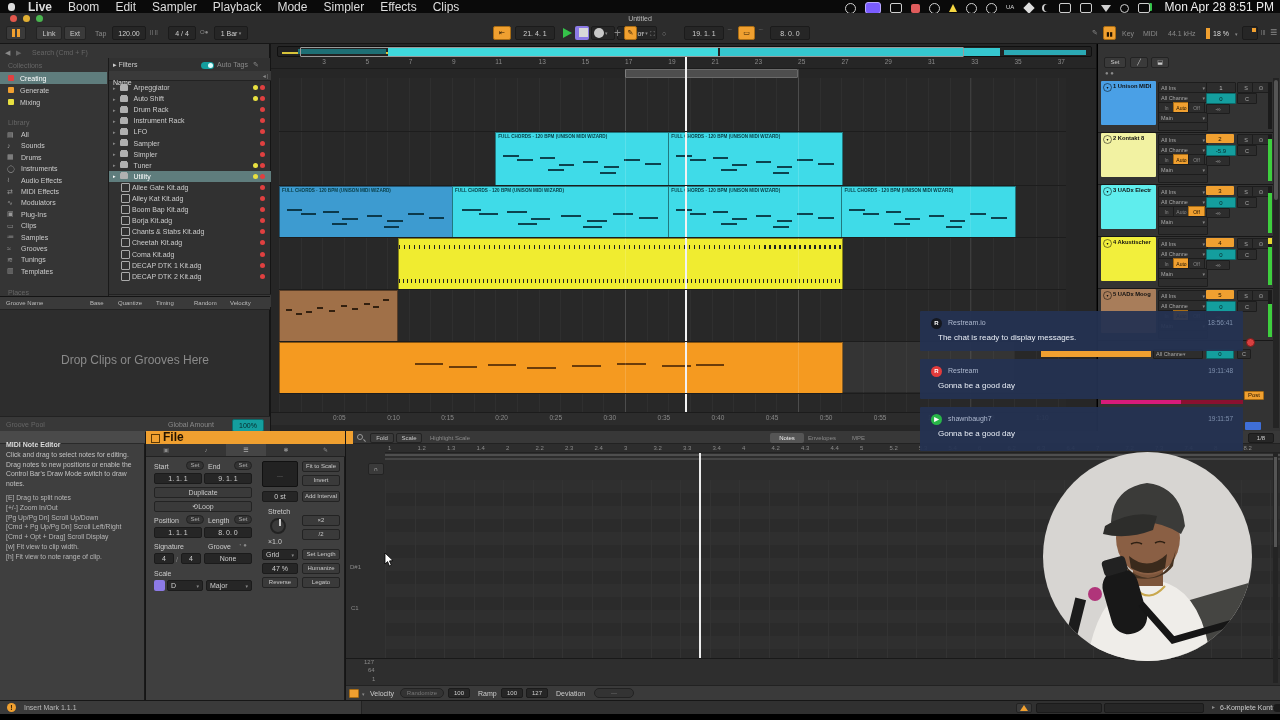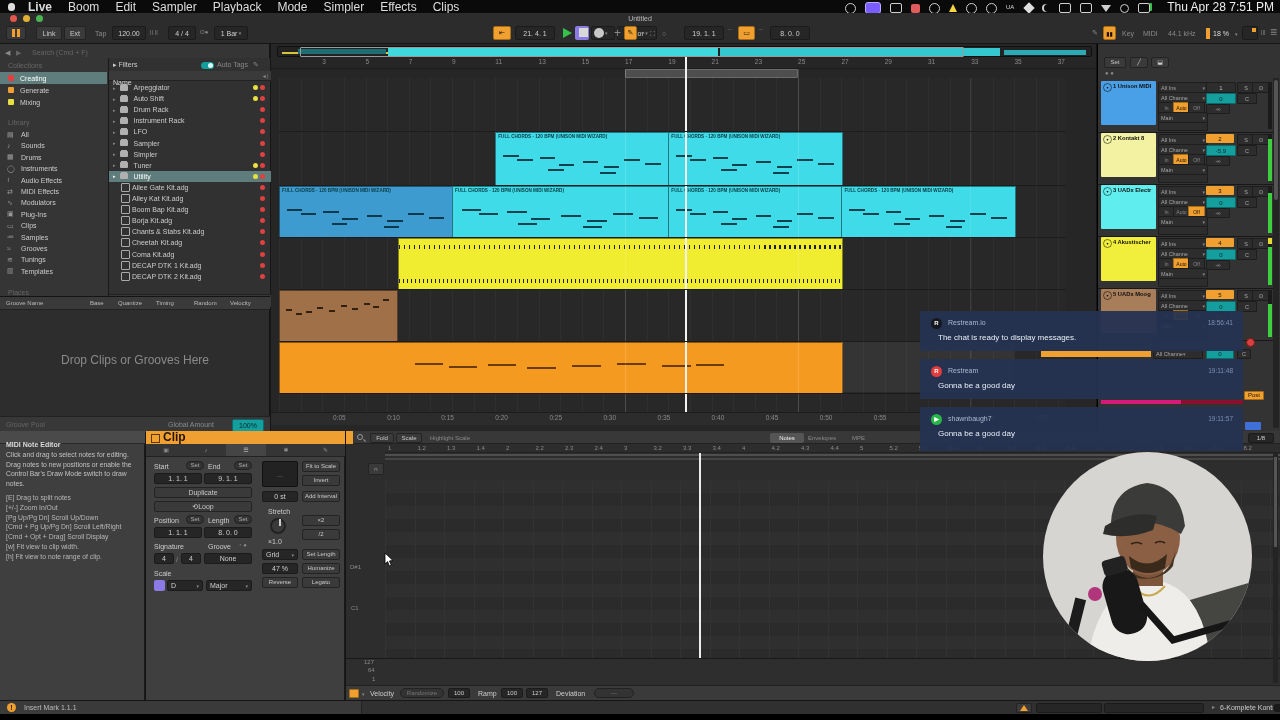--- a/index.html
+++ b/index.html
@@ -61,21 +61,21 @@
         <span class="mb-icon" style="position: relative; top: 0px; width: 9px; height: 9px; border: 1px solid rgb(207, 207, 207); border-radius: 50%; display: inline-block; margin-left: 9px;"></span>
         <span class="mb-icon" style="color: rgb(221, 221, 221); font-size: 6px; display: inline-block; margin-left: 9px;">UA</span>
         <span class="mb-icon" style="width: 8px; height: 8px; background: rgb(221, 221, 221); transform: rotate(45deg); display: inline-block; margin-left: 9px;"></span>
         <span class="mb-icon" style="width: 8px; height: 8px; border-radius: 50%; box-shadow: rgb(207, 207, 207) 2px 0px 0px 0px inset; display: inline-block; margin-left: 9px;"></span>
         <span class="mb-icon" style="width: 10px; height: 8px; border: 1px solid rgb(207, 207, 207); border-radius: 2px; display: inline-block; margin-left: 9px;"></span>
         <span class="mb-icon" style="width: 10px; height: 8px; border: 1px solid rgb(207, 207, 207); border-radius: 2px; display: inline-block; margin-left: 9px;"></span>
         <span class="mb-icon" style="width: 0px; height: 0px; border-left: 5px solid transparent; border-right: 5px solid transparent; border-top: 7px solid rgb(207, 207, 207); display: inline-block; margin-left: 9px;"></span>
         <span class="mb-icon" style="width: 7px; height: 7px; border: 1.5px solid rgb(207, 207, 207); border-radius: 50%; display: inline-block; margin-left: 9px;"></span>
         <span class="mb-icon" style="width: 10px; height: 8px; border: 1px solid rgb(207, 207, 207); border-radius: 2px; display: inline-block; box-shadow: rgb(53, 194, 74) 3px -1px 0px -1px; margin-left: 9px;"></span>
       </div>
-    <div class="abs t8" style="right:6px;top:2px;color:#eee;">Thu Apr 28 7:51 PM</div>
+    <div class="abs t8" style="right:6px;top:2px;color:#eee;">Mon Apr 28 8:51 PM</div>
   </div>
 
   <div class="abs" style="left:0;top:13px;width:1280px;height:10px;background:#2c2c2c;">
     <div class="abs" style="left:10px;top:2px;width:7px;height:7px;border-radius:50%;background:#e2574c;"></div>
     <div class="abs" style="left:23px;top:2px;width:7px;height:7px;border-radius:50%;background:#e2b033;"></div>
     <div class="abs" style="left:36px;top:2px;width:7px;height:7px;border-radius:50%;background:#4ab64f;"></div>
     <div class="abs t7" style="left:600px;top:1px;width:80px;text-align:center;color:#bbb;">Untitled</div>
   </div>
 
   <div class="abs" style="left:0;top:23px;width:1280px;height:21px;background:#2c2c2c;border-bottom:1px solid #161616;">
@@ -752,21 +752,21 @@
         <div>[Cmd + Pg Up/Pg Dn] Scroll Left/Right</div>
         <div>[Cmd + Opt + Drag] Scroll Display</div>
         <div>[w] Fit view to clip width.</div>
         <div>[h] Fit view to note range of clip.</div>
       </div>
   </div>
 
   <div class="abs" style="left:146px;top:431px;width:199px;height:269px;background:#3f3f3f;border-right:1px solid #1a1a1a;">
     <div class="abs" style="left:0;top:0;width:199px;height:13px;background:#f0a030;">
       <span style="position:absolute;left:5px;top:3px;width:7px;height:7px;border:1px solid #5c3a06;background:#f0a030;"></span>
-      <span class="t8" style="position:absolute;left:17px;top:1px;color:#241400;font-weight:bold;">Clip</span>
+      <span class="t8" style="position:absolute;left:17px;top:1px;color:#241400;font-weight:bold;">File</span>
       </div>
     <div class="abs" style="left:0;top:13px;width:199px;height:13px;background:#353535;border-bottom:1px solid #222;display:flex;">
       <span class="t6 dim" style="width:40px;text-align:center;padding-top:3px;">▣</span>
       <span class="t6 dim" style="width:40px;text-align:center;padding-top:3px;">♪</span>
       <span class="t6" style="width:40px;text-align:center;padding-top:3px;background:#454545;color:#ddd;">☰</span>
       <span class="t6 dim" style="width:40px;text-align:center;padding-top:3px;">✱</span>
       <span class="t6 dim" style="width:39px;text-align:center;padding-top:3px;">✎</span>
     </div>
 
     <div class="abs t7" style="left:8px;top:31px;color:#ccc;">Start</div>

